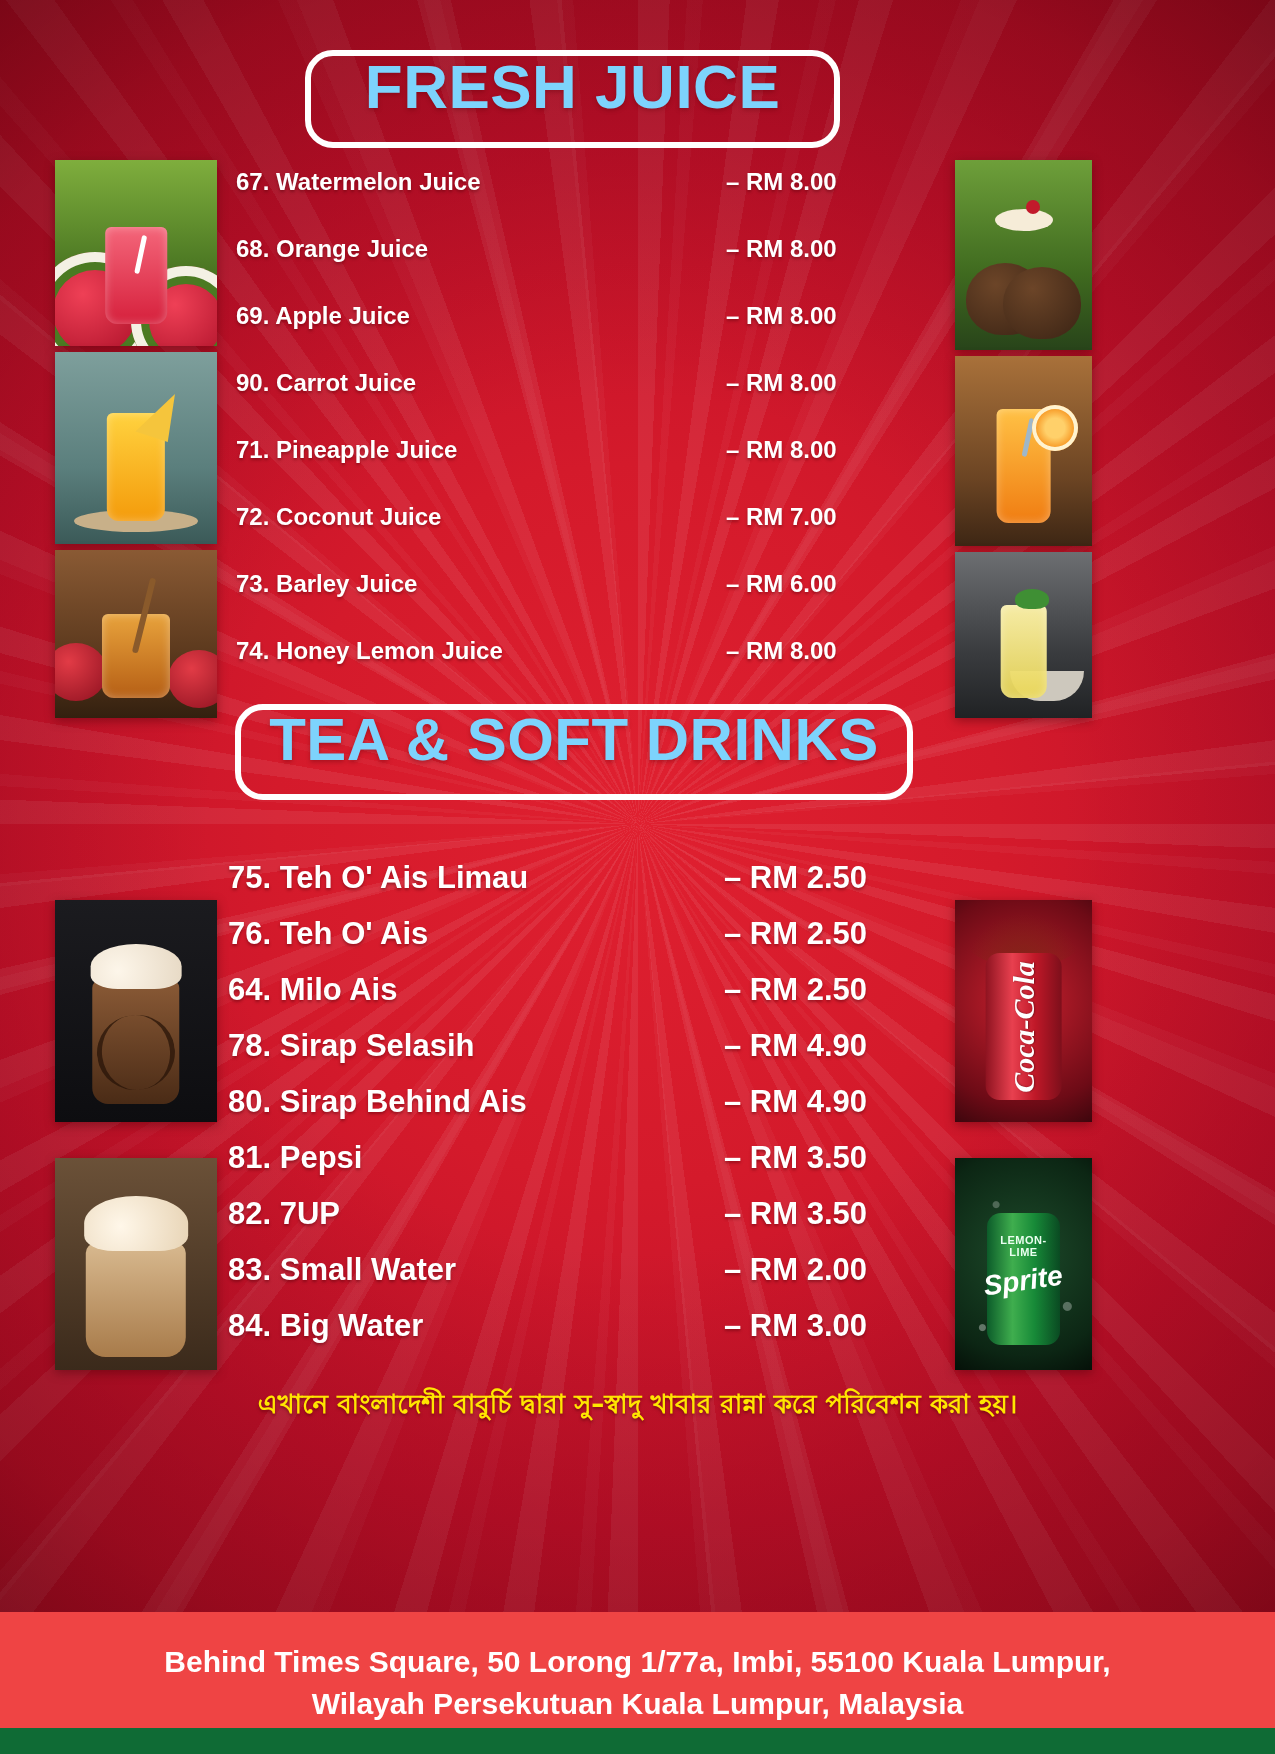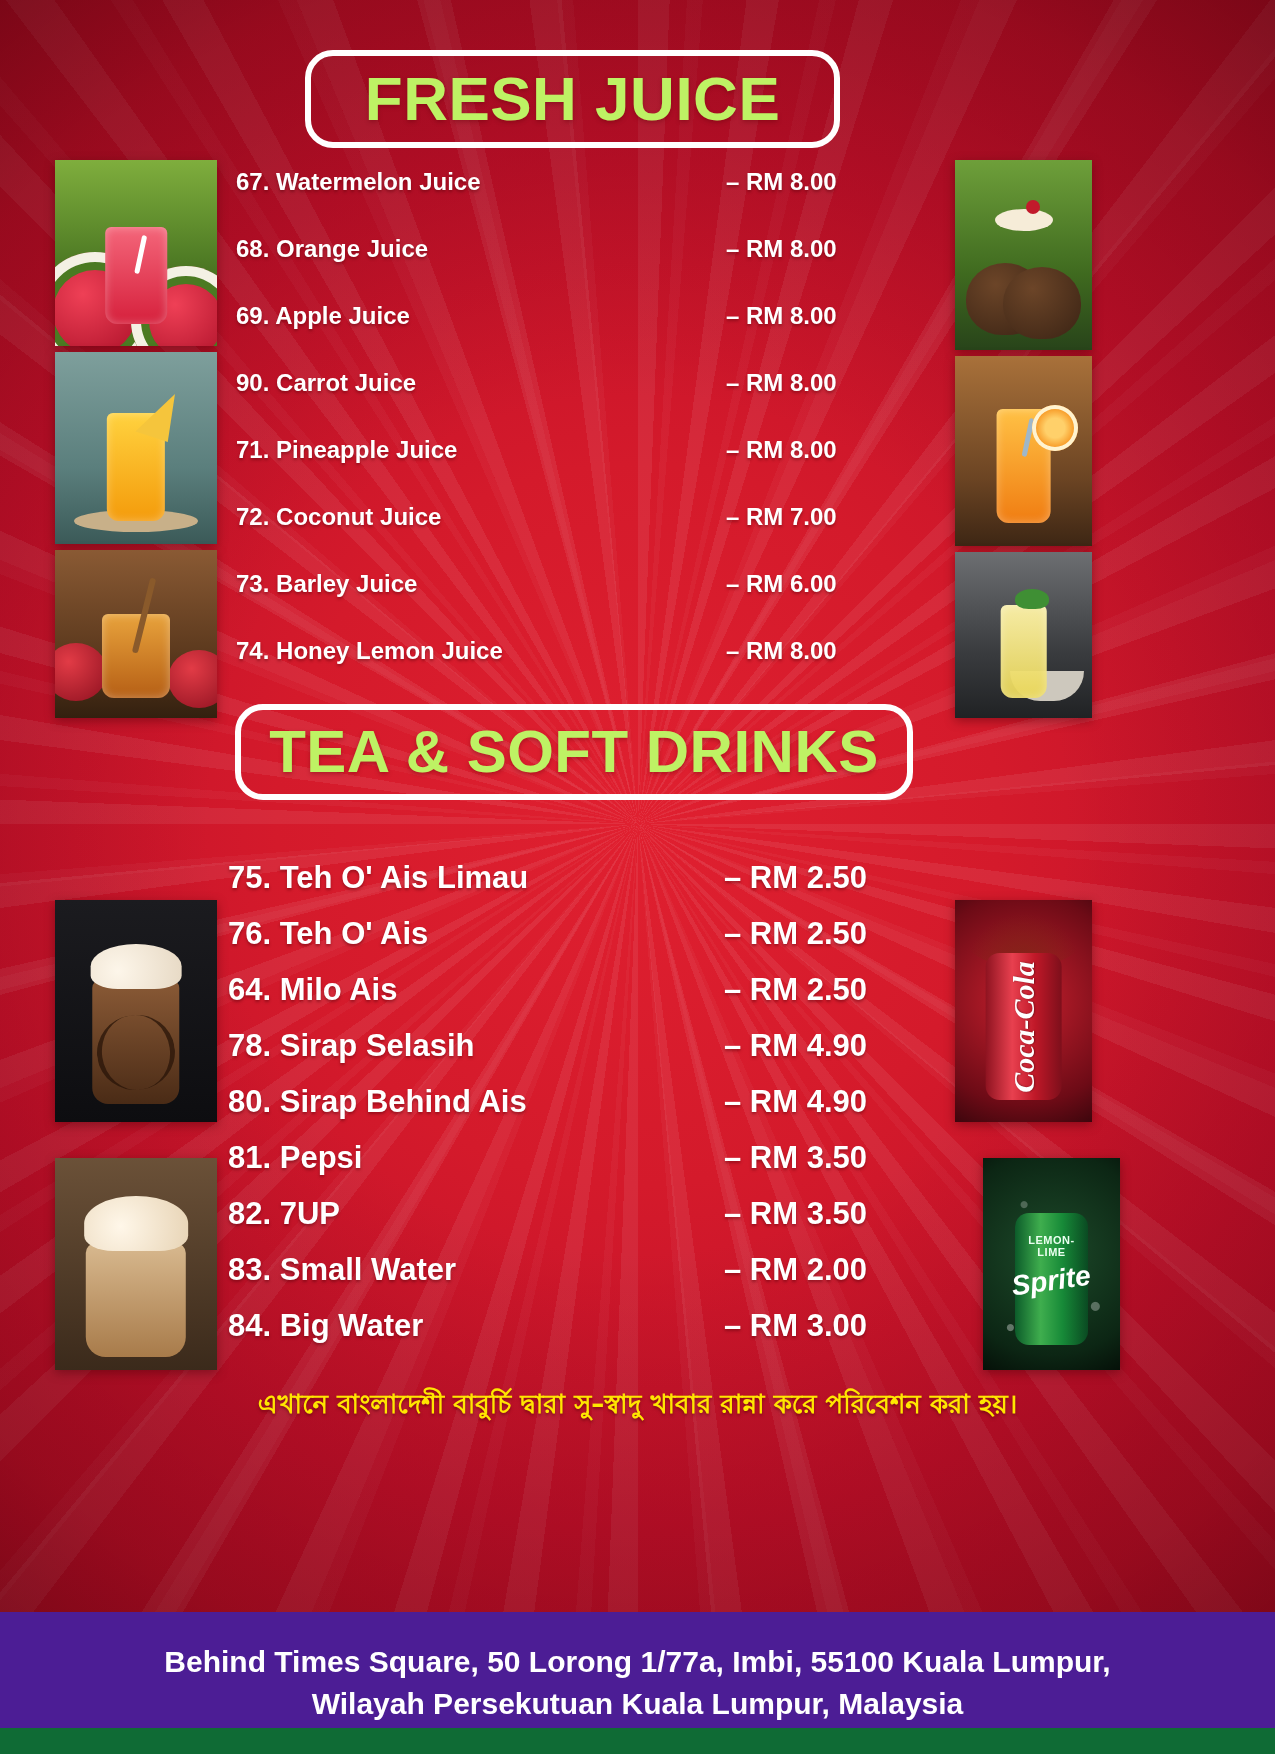--- a/index.html
+++ b/index.html
@@ -60,23 +60,23 @@
     z-index: 5;
     width: 1275px;
     height: 1754px;
   }
 
   
   .plaque {
     position: absolute;
     border: 6px solid #ffffff;
     border-radius: 28px;
-    color: #bef264;
+    color: #7dd3fc;
     display: flex;
-    align-items: center;
+    align-items: flex-start;
     justify-content: center;
     letter-spacing: .5px;
     text-shadow: 0 2px 4px rgba(90,0,8,.35);
   }
   .plaque .inner {
     font-weight: 800;
     font-size: 62px;
     line-height: 1;
     white-space: nowrap;
   }
@@ -315,41 +315,41 @@
   #ph-watermelon { left: 55px;  top: 160px; width: 162px; height: 186px; }
   #ph-pineapple  { left: 55px;  top: 352px; width: 162px; height: 192px; }
   #ph-apple      { left: 55px;  top: 550px; width: 162px; height: 168px; }
   #ph-coconut    { left: 955px; top: 160px; width: 137px; height: 190px; }
   #ph-orange     { left: 955px; top: 356px; width: 137px; height: 190px; }
   #ph-lemon      { left: 955px; top: 552px; width: 137px; height: 166px; }
 
   #ph-frappe     { left: 55px;  top: 900px;  width: 162px; height: 222px; }
   #ph-caramel    { left: 55px;  top: 1158px; width: 162px; height: 212px; }
   #ph-cola       { left: 955px; top: 900px;  width: 137px; height: 222px; }
-  #ph-sprite     { left: 955px; top: 1158px; width: 137px; height: 212px; margin-left: 28px; }
+  #ph-sprite     { left: 955px; top: 1158px; width: 137px; height: 212px; }
 
   
   #bengali {
     position: absolute;
     left: 0; right: 0;
     top: 1384px;
     text-align: center;
     color: #ffe600;
     font-weight: 700;
     font-size: 26px;
     text-shadow: 0 2px 3px rgba(80,0,8,.5);
     font-family: "DejaVu Sans", sans-serif;
   }
 
   
   #footer {
     position: absolute;
     left: 0; right: 0; bottom: 0;
     height: 142px;
-    background: #4c1d95;
+    background: #ef4444;
     color: #fff;
     display: flex;
     flex-direction: column;
     align-items: center;
     justify-content: center;
     gap: 8px;
     text-align: center;
   }
   #footer .line {
     font-weight: 700;

